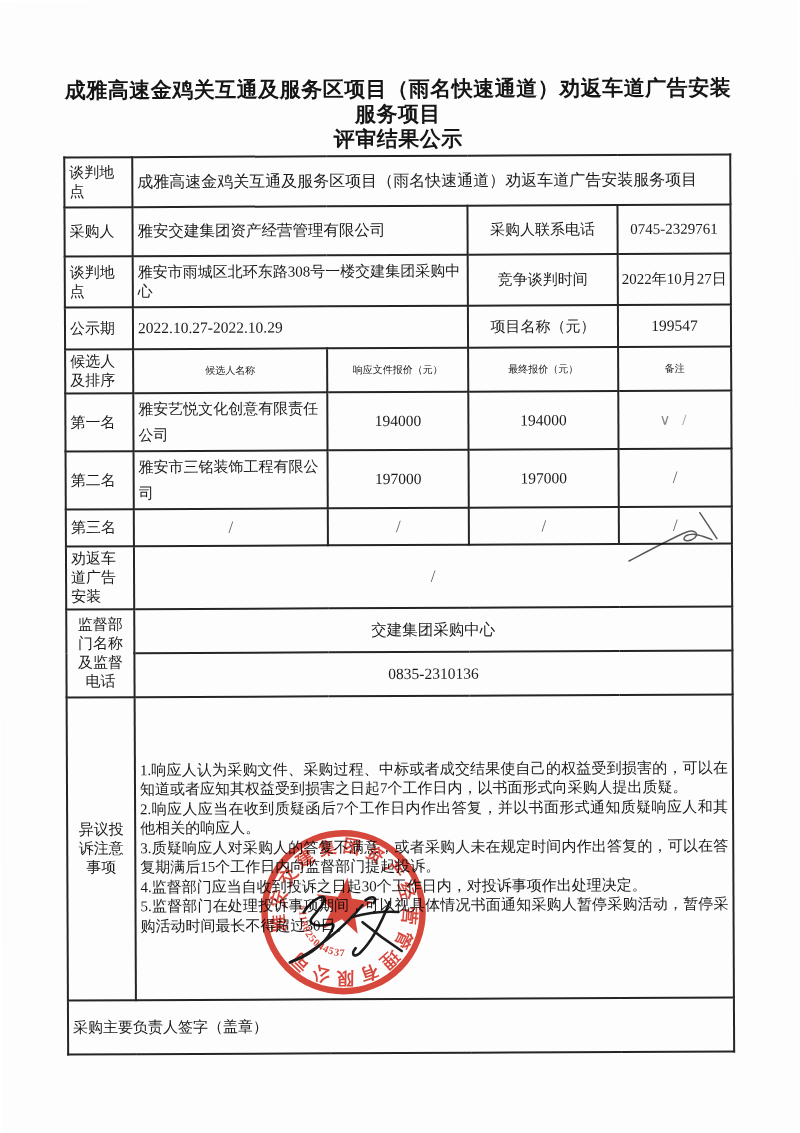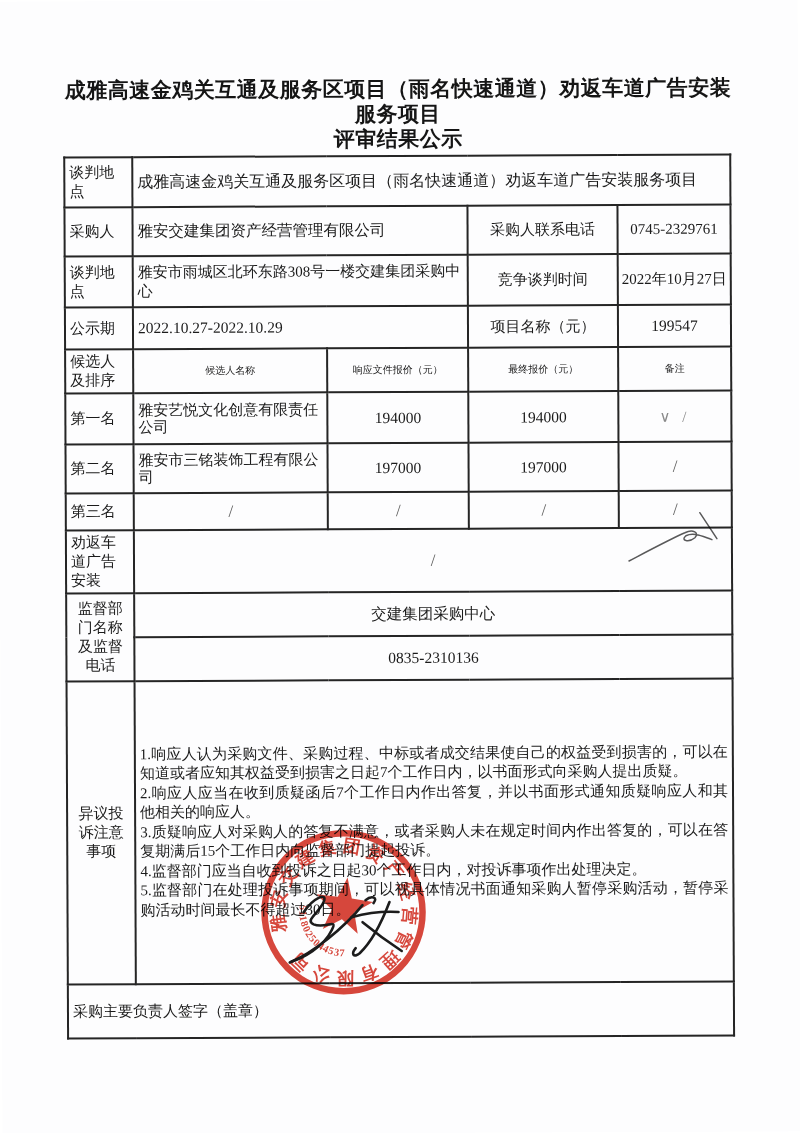--- a/index.html
+++ b/index.html
@@ -20,21 +20,21 @@
   }
   table.doc td{
     border:2px solid #252525;padding:2px 4px;vertical-align:middle;
     overflow:hidden;
   }
   td.lbl{font-size:15px;padding:2px 2px 2px 3px;line-height:19px;}
   td.lbl-c{text-align:center;}
   .c{text-align:center;}
   .l{text-align:left;}
   td.hdr{text-align:center;font-size:10px;padding:2px 1px;white-space:nowrap;}
-  td.name{font-size:15px;line-height:17px;}
+  td.name{font-size:15px;line-height:26px;}
   td.proj{font-size:16px;}
   .hand{font-family:"Liberation Serif", serif;color:#5d5d5d;font-size:17px;}
   .hand-lite{color:#8a8a8a;font-size:15px;letter-spacing:4px;}
   td.obj{padding:0 10px;}
   td.obj p{margin:0;font-size:15px;line-height:19.5px;text-align:justify;}
   td.sig-row{font-size:15px;padding-left:5px;}
   .decor{position:absolute;left:0;top:0;pointer-events:none;mix-blend-mode:multiply;}
   .seal-text{font-family:"Liberation Serif", serif;font-weight:700;}
 </style>
 </head>

